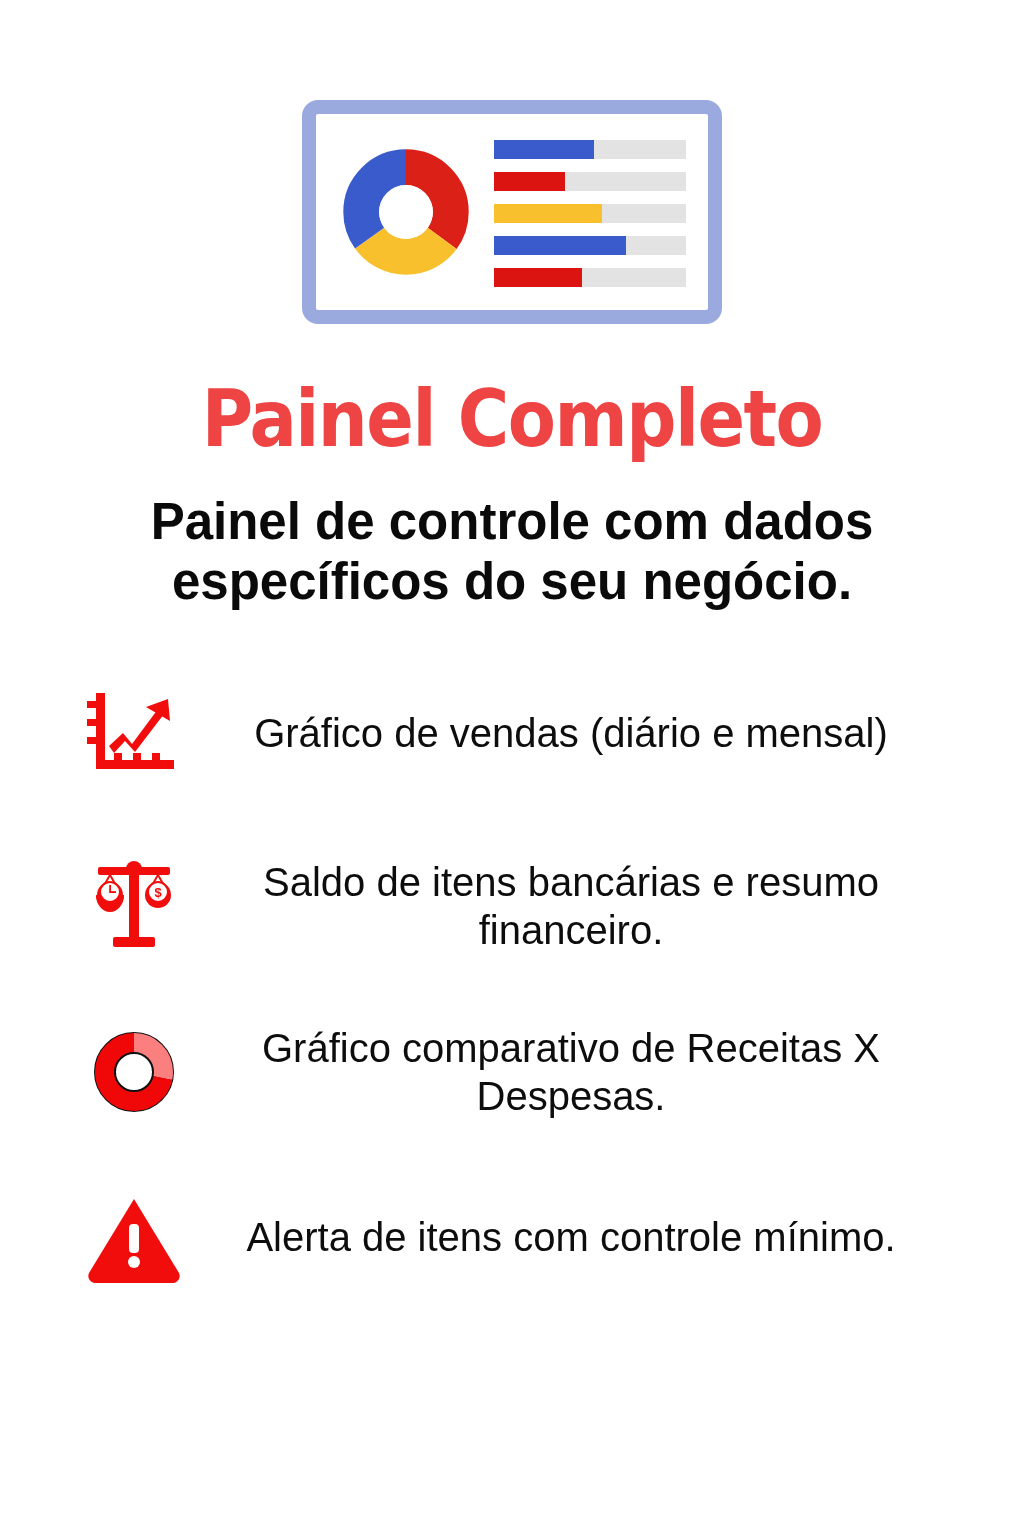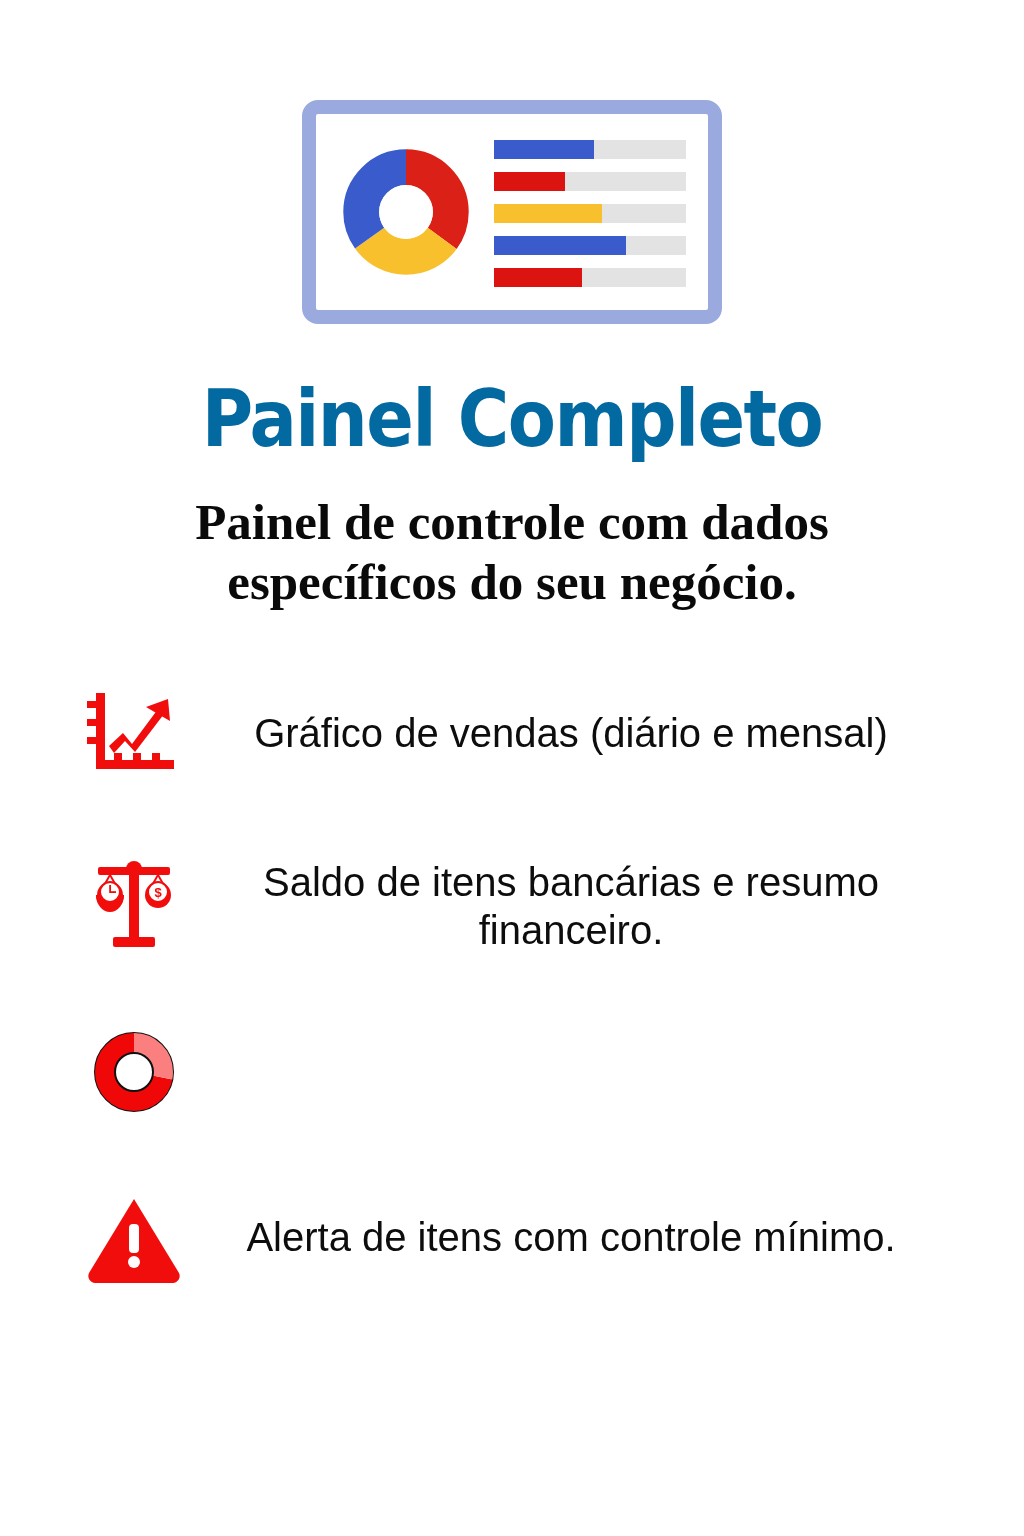--- a/index.html
+++ b/index.html
@@ -71,34 +71,34 @@
     left: 0; top: 0; bottom: 0;
   }
 
   
   .title {
     margin: 56px 0 0 0;
     font-size: 78px;
     line-height: 1.0;
     font-weight: 700;
     letter-spacing: -1.5px;
-    color: #0369a1;
+    color: #ef4444;
     text-align: center;
     font-family: "DejaVu Sans", sans-serif;
     font-stretch: condensed;
   }
   .subtitle {
     margin: 34px auto 0 auto;
     width: 870px;
     font-size: 51px;
     line-height: 1.18;
     font-weight: 700;
     color: #0a0a0a;
     text-align: center;
-    font-family: Liberation Serif, serif;
+    font-family: Liberation Sans, sans-serif;
     font-stretch: condensed;
   }
 
   
   .features {
     margin-top: 62px;
     width: 900px;
     display: flex;
     flex-direction: column;
   }
@@ -253,20 +253,21 @@
 
           <circle cx="50" cy="50" r="39" fill="#ffffff" stroke="#111111" stroke-width="2"></circle>
 
           <circle cx="50" cy="50" r="29" fill="none" stroke="#F00808" stroke-width="20" stroke-dasharray="131.2 51.0" stroke-dashoffset="-51.0" transform="rotate(-90 50 50)"></circle>
 
           <circle cx="50" cy="50" r="29" fill="none" stroke="#FC7F7F" stroke-width="20" stroke-dasharray="51.0 131.2" stroke-dashoffset="0" transform="rotate(-90 50 50)"></circle>
 
           <circle cx="50" cy="50" r="19" fill="#ffffff" stroke="#111111" stroke-width="2"></circle>
         </svg>
       </div>
+      <div class="feature-text">Gráfico comparativo de Receitas X Despesas.</div>
     </div>
 
     <div class="feature f4">
       <div class="feature-icon">
         <svg width="104" height="92" viewBox="0 0 104 92" aria-hidden="true">
           <path d="M52 8 L97 82 a7 7 0 0 1 -6 10 H13 a7 7 0 0 1 -6 -10 Z" fill="#F20D0D"></path>
           <rect x="47" y="33" width="10" height="29" rx="4" fill="#ffffff"></rect>
           <circle cx="52" cy="71" r="6" fill="#ffffff"></circle>
         </svg>
       </div>

